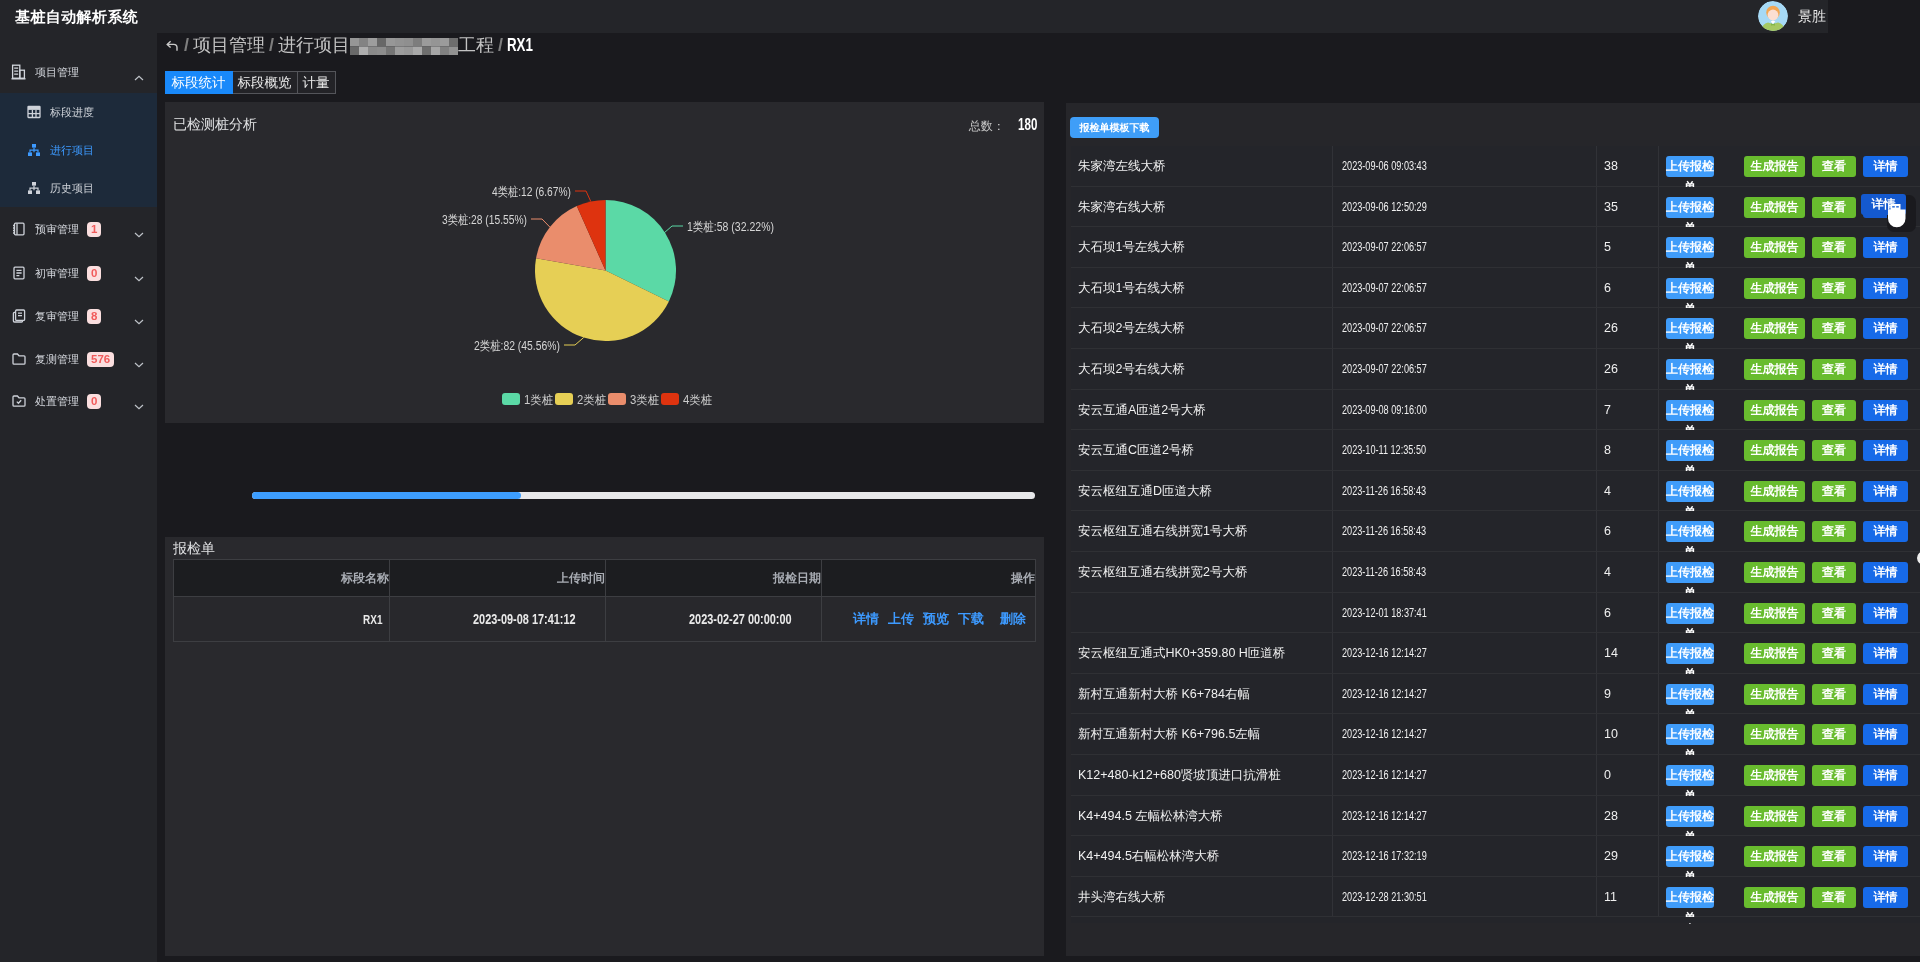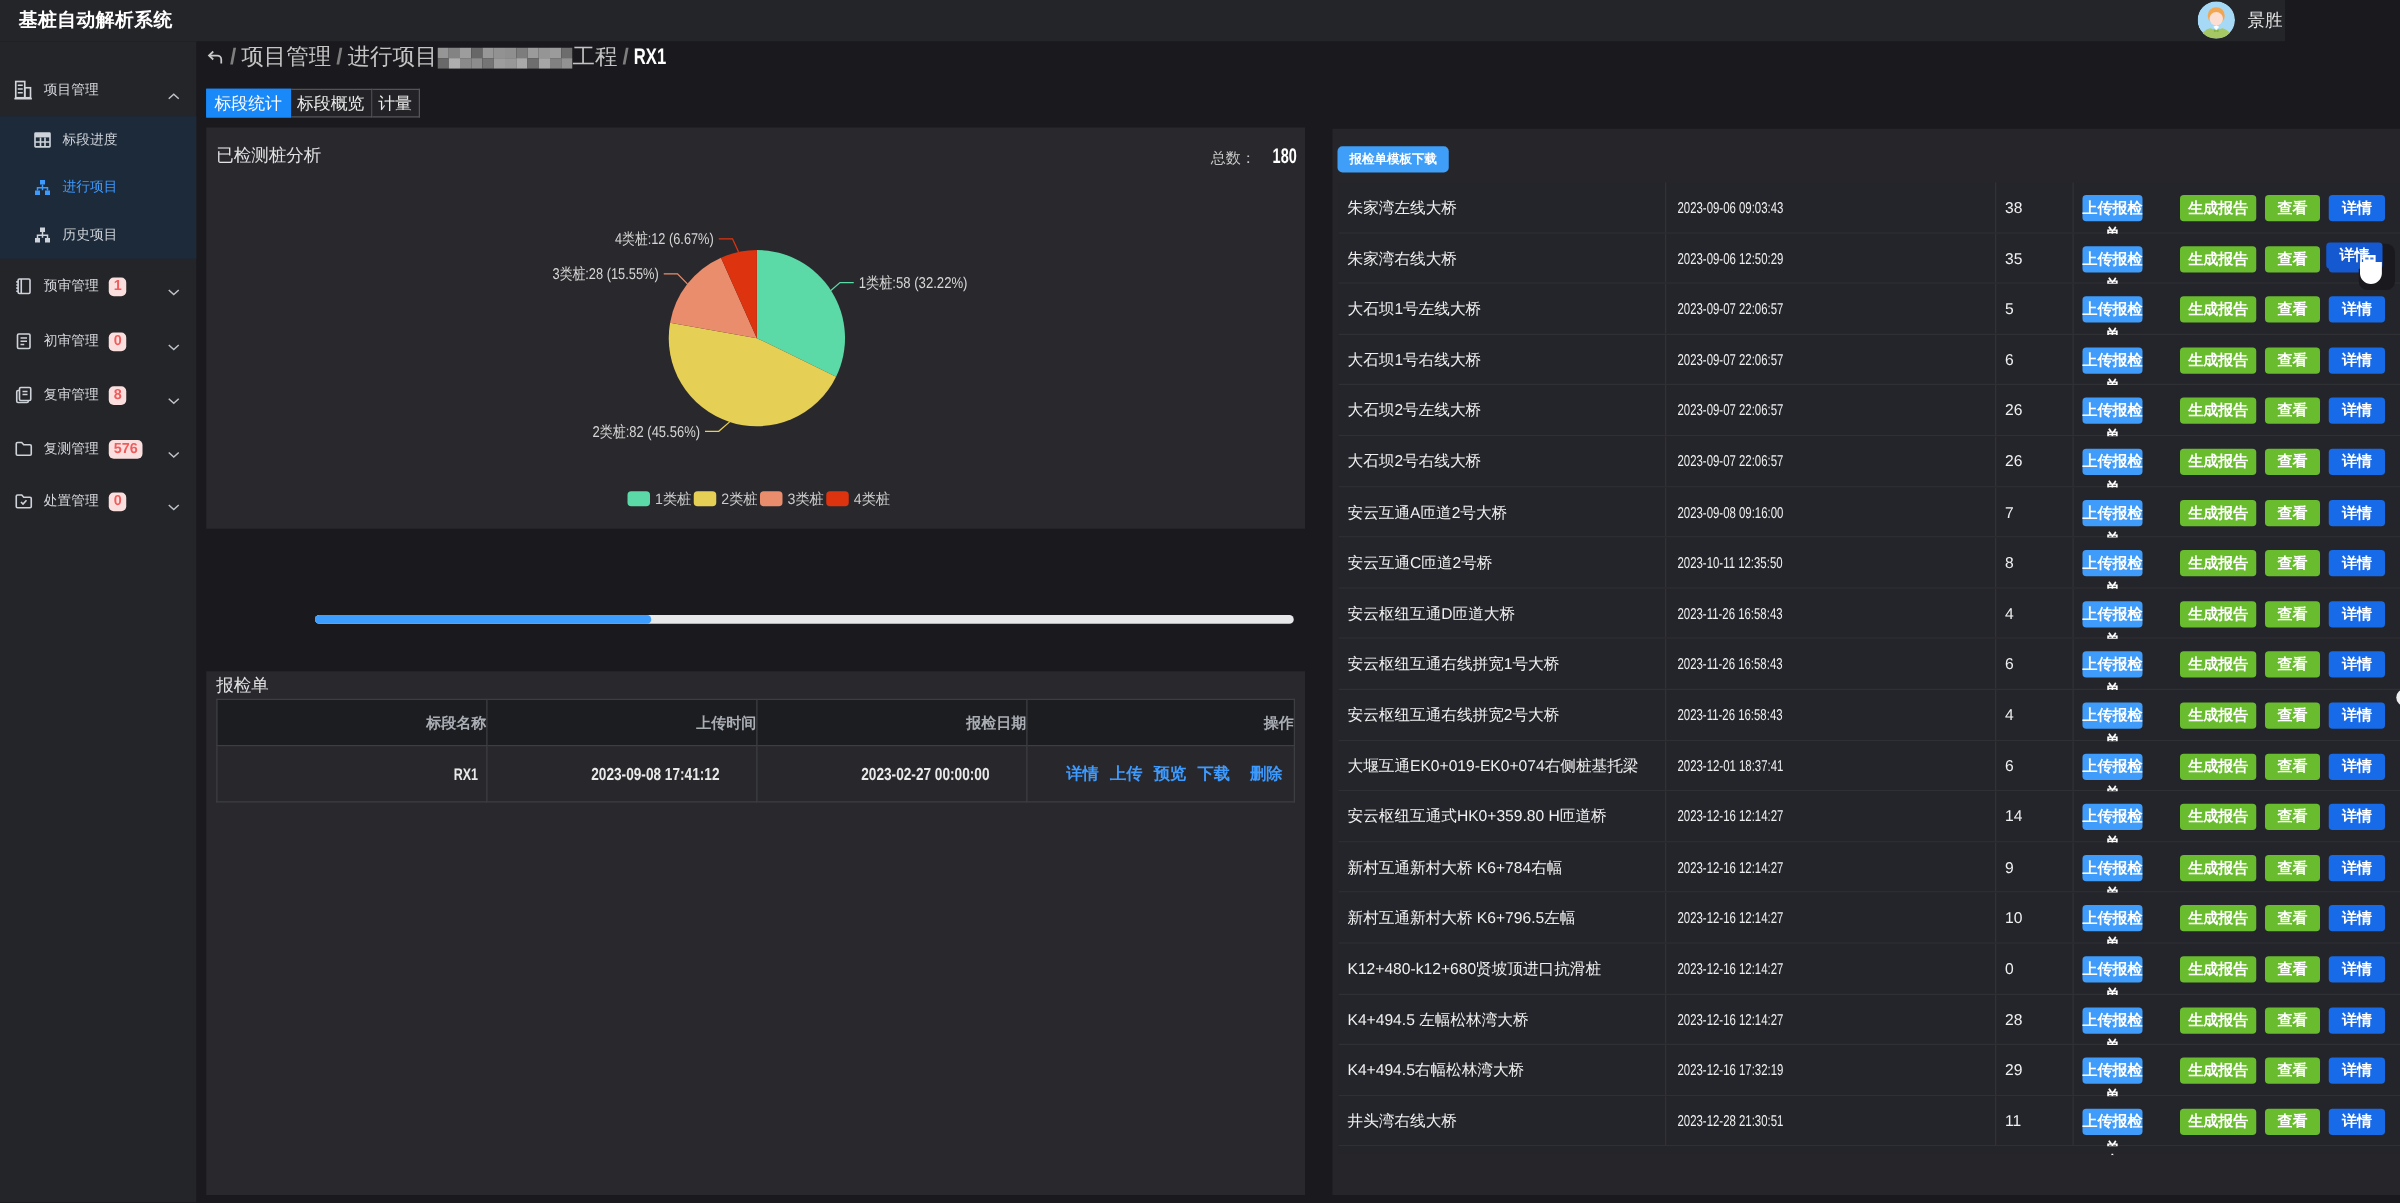--- a/index.html
+++ b/index.html
@@ -402,21 +402,20 @@
           <div class="rc3">4</div>
   <div class="rbtn b1">上传报检单</div>
           <div class="rbtn b2">生成报告</div>
           <div class="rbtn b3">查看</div>
           <div class="rbtn b4">详情</div>
   <div class="vline" style="left:261px"></div>
           <div class="vline" style="left:525px"></div>
           <div class="vline" style="left:587px"></div>
 </div>
 <div class="rrow">
-  <div class="rc1">大堰互通EK0+019-EK0+074右侧桩基托梁</div>
           <div class="rc2">2023-12-01 18:37:41</div>
           <div class="rc3">6</div>
   <div class="rbtn b1">上传报检单</div>
           <div class="rbtn b2">生成报告</div>
           <div class="rbtn b3">查看</div>
           <div class="rbtn b4">详情</div>
   <div class="vline" style="left:261px"></div>
           <div class="vline" style="left:525px"></div>
           <div class="vline" style="left:587px"></div>
 </div>

